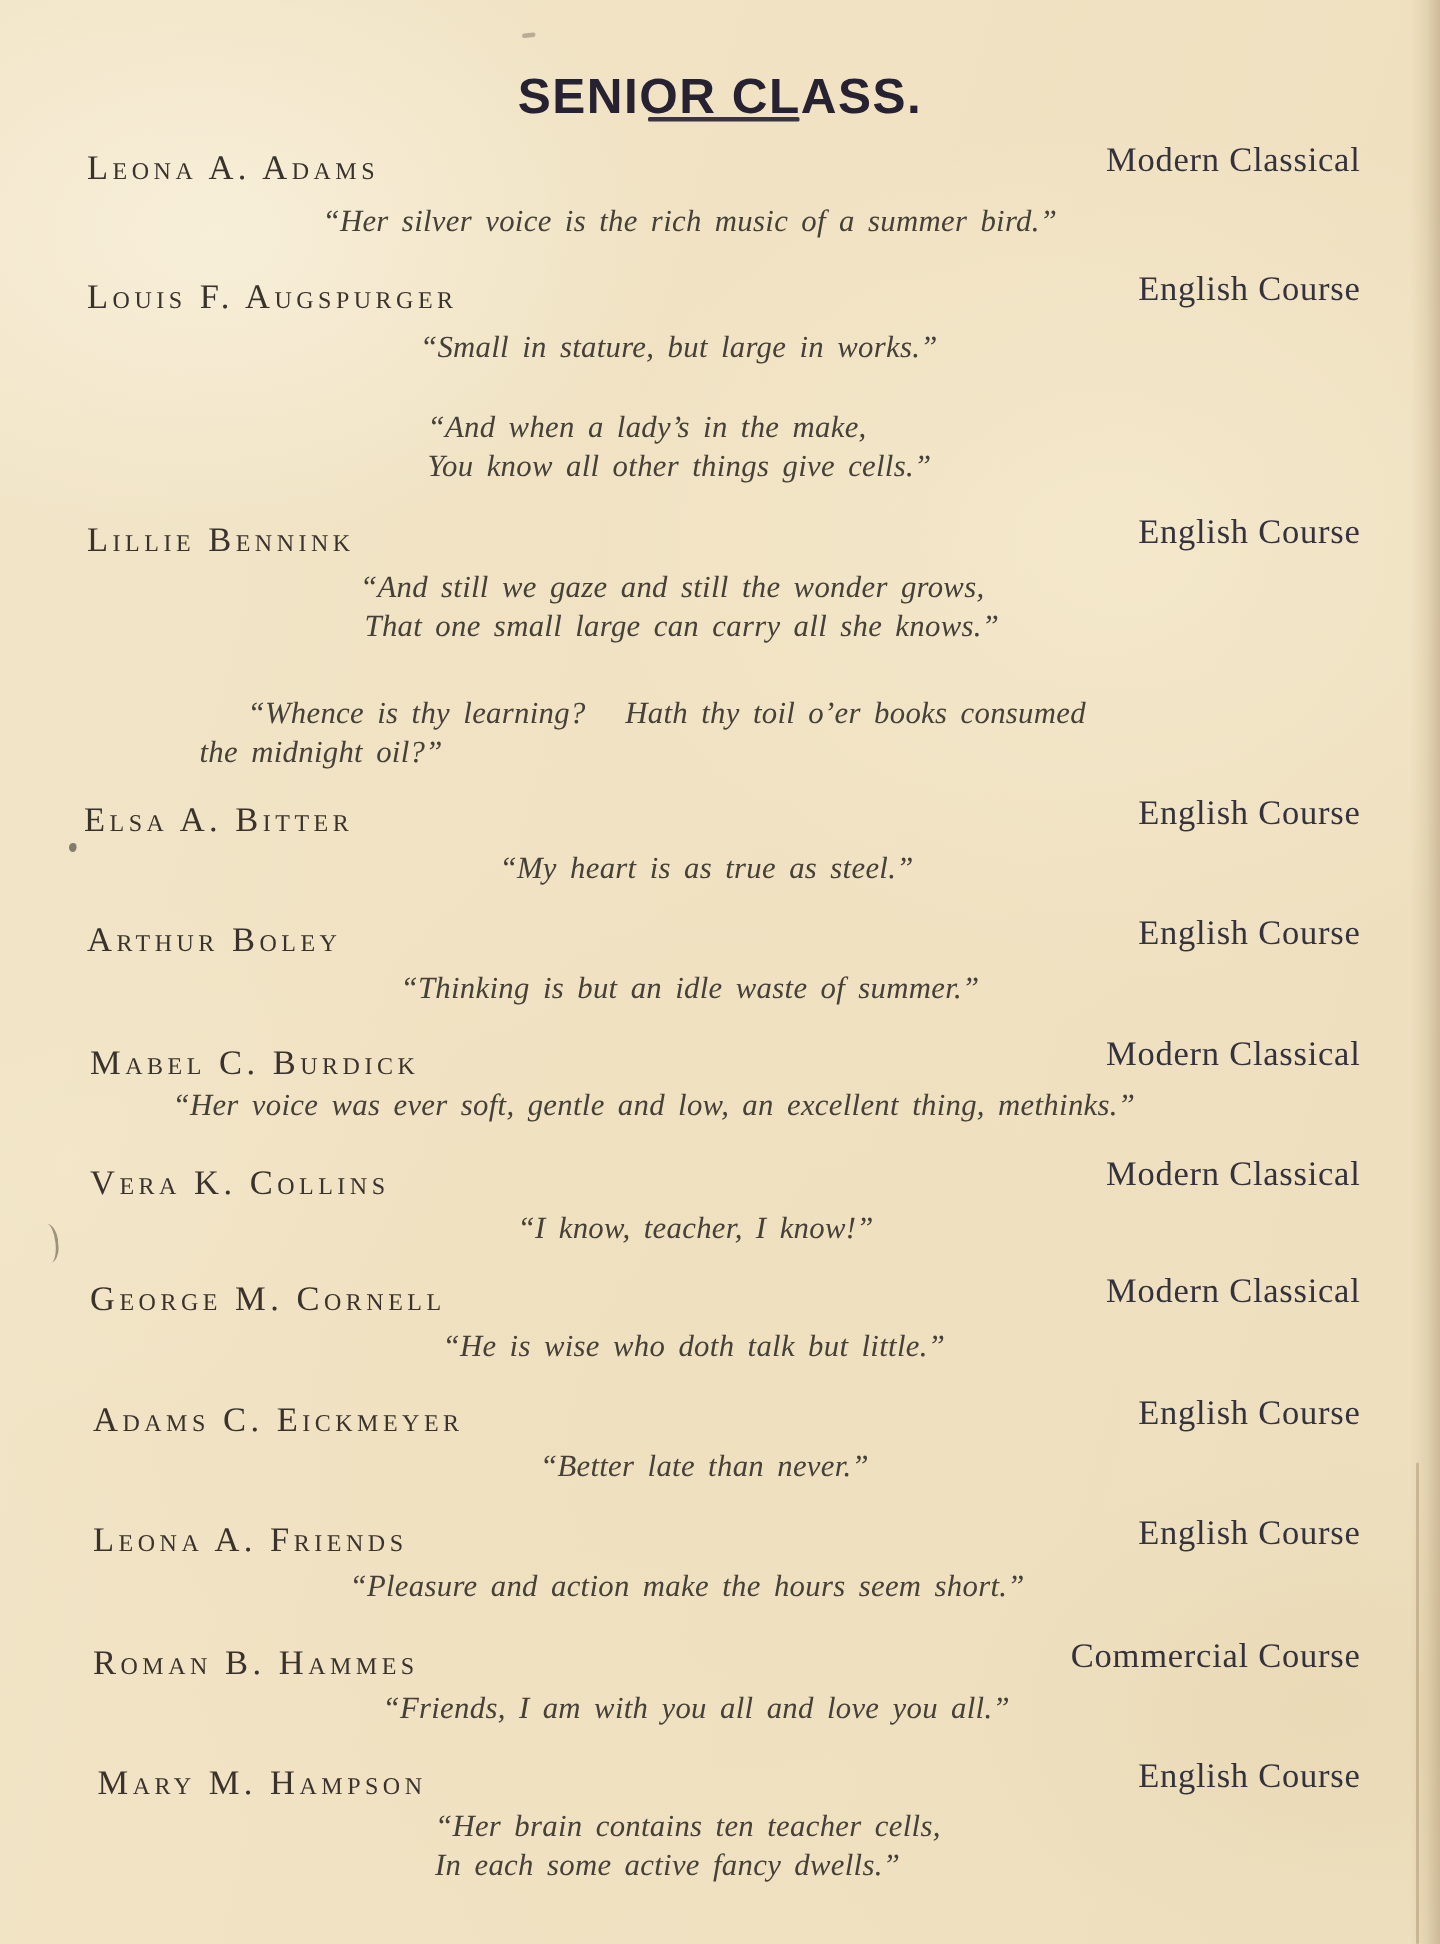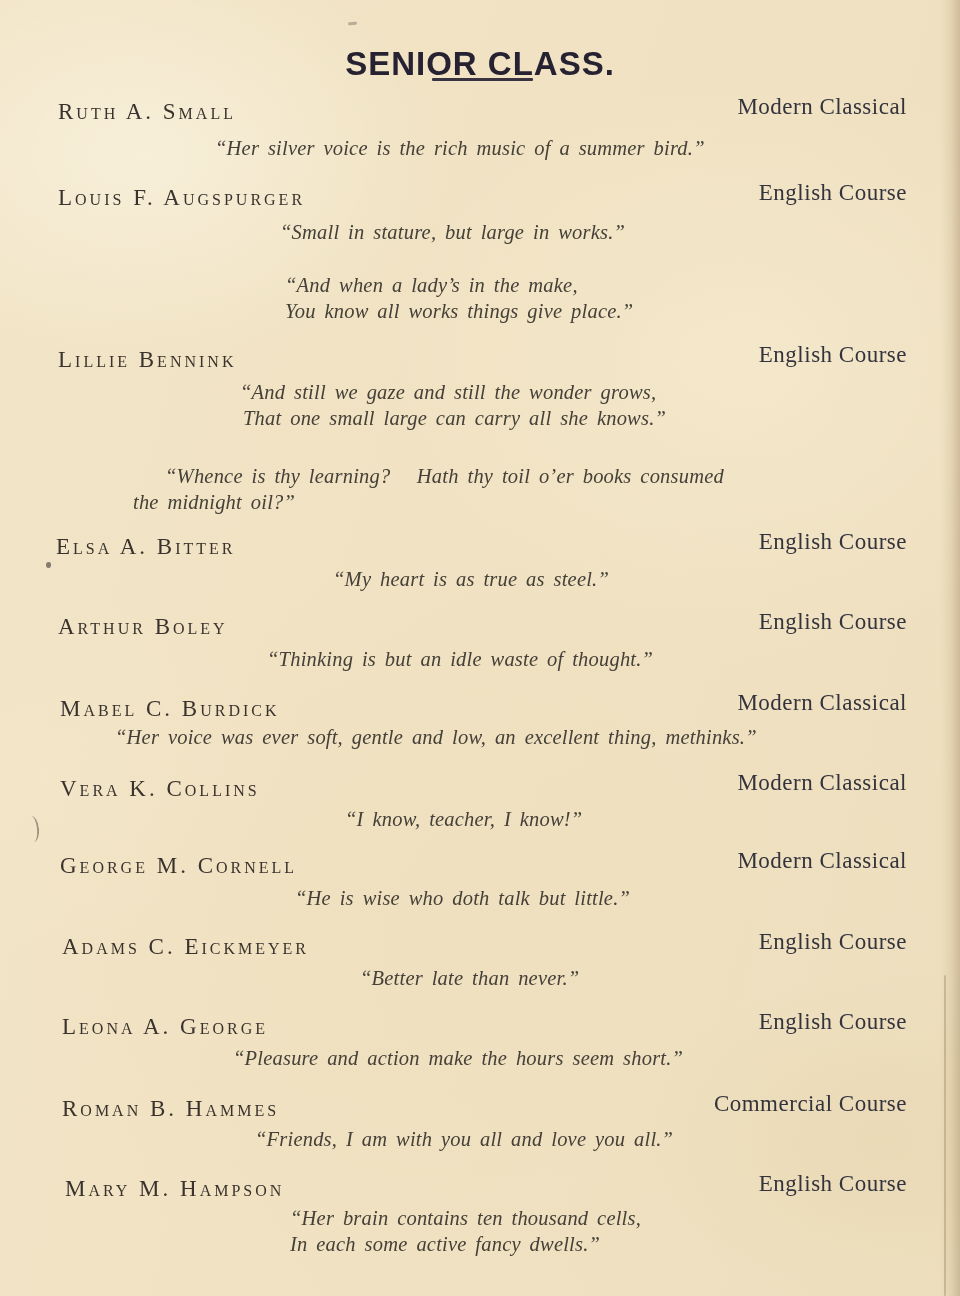--- a/index.html
+++ b/index.html
@@ -102,31 +102,31 @@
 </head>
 <body>
 
 <div class="page">
 
   <div class="speck2"></div>
   <h1 class="title">SENIOR CLASS.</h1>
   <div class="rule"></div>
 
   <div>
-    <span class="name n1">Ruth A. Small</span>
+    <span class="name n1">Leona A. Adams</span>
     <span class="course c1">Modern Classical</span>
     <div class="quote q1">“Her silver voice is the rich music of a summer bird.”</div>
   </div>
 
   <div>
     <span class="name n2">Louis F. Augspurger</span>
     <span class="course c2">English Course</span>
     <div class="quote q2">“Small in stature, but large in works.”</div>
     <div class="quote q2b1">“And when a lady’s in the make,</div>
-    <div class="quote q2b2">You know all works things give place.”</div>
+    <div class="quote q2b2">You know all other things give cells.”</div>
   </div>
 
   <div>
     <span class="name n3">Lillie Bennink</span>
     <span class="course c3">English Course</span>
     <div class="quote q3a">“And still we gaze and still the wonder grows,</div>
     <div class="quote q3b">That one small large can carry all she knows.”</div>
     <div class="quote q3c">“Whence is thy learning?   Hath thy toil o’er books consumed</div>
     <div class="quote q3d">the midnight oil?”</div>
   </div>
@@ -134,21 +134,21 @@
   <div>
     <span class="name n4">Elsa A. Bitter</span>
     <span class="course c4">English Course</span>
     <div class="quote q4">“My heart is as true as steel.”</div>
   </div>
   <div class="speck1"></div>
 
   <div>
     <span class="name n5">Arthur Boley</span>
     <span class="course c5">English Course</span>
-    <div class="quote q5">“Thinking is but an idle waste of thought.”</div>
+    <div class="quote q5">“Thinking is but an idle waste of summer.”</div>
   </div>
 
   <div>
     <span class="name n6">Mabel C. Burdick</span>
     <span class="course c6">Modern Classical</span>
     <div class="quote q6">“Her voice was ever soft, gentle and low, an excellent thing, methinks.”</div>
   </div>
 
   <div>
     <span class="name n7">Vera K. Collins</span>
@@ -163,32 +163,32 @@
     <div class="quote q8">“He is wise who doth talk but little.”</div>
   </div>
 
   <div>
     <span class="name n9">Adams C. Eickmeyer</span>
     <span class="course c9">English Course</span>
     <div class="quote q9">“Better late than never.”</div>
   </div>
 
   <div>
-    <span class="name n10">Leona A. George</span>
+    <span class="name n10">Leona A. Friends</span>
     <span class="course c10">English Course</span>
     <div class="quote q10">“Pleasure and action make the hours seem short.”</div>
   </div>
 
   <div>
     <span class="name n11">Roman B. Hammes</span>
     <span class="course c11">Commercial Course</span>
     <div class="quote q11">“Friends, I am with you all and love you all.”</div>
   </div>
 
   <div>
     <span class="name n12">Mary M. Hampson</span>
     <span class="course c12">English Course</span>
-    <div class="quote q12a">“Her brain contains ten thousand cells,</div>
+    <div class="quote q12a">“Her brain contains ten teacher cells,</div>
     <div class="quote q12b">In each some active fancy dwells.”</div>
   </div>
 
   <div class="edge-line"></div>
 </div>
 
 </body></html>

